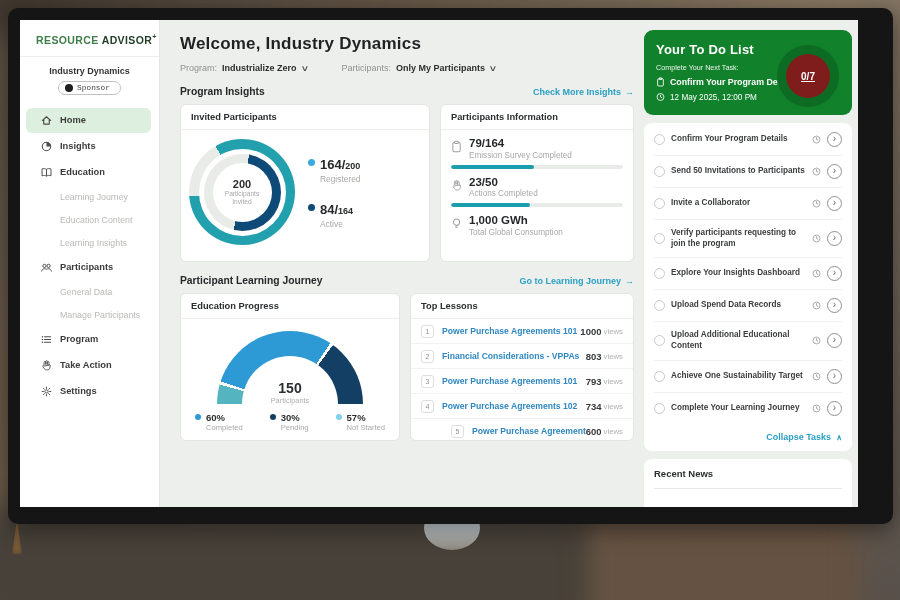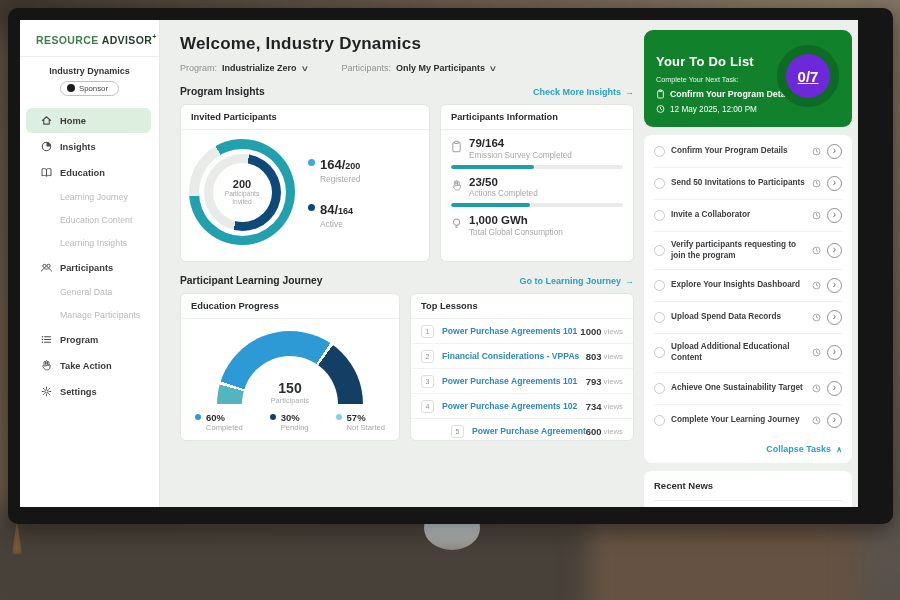--- a/index.html
+++ b/index.html
@@ -20,21 +20,21 @@
   .screen { position:absolute; left:12px; top:12px; width:838px; height:487px; background:#edefec; overflow:hidden; display:flex; }
 
   
   .sidebar { width:140px; background:#ffffff; border-right:1px solid #e4e6e3; flex:0 0 140px; }
   .logo { padding:13px 0 10px 16px; border-bottom:1px solid #eceeec; font-size:10.5px; font-weight:bold; letter-spacing:.4px; }
   .logo .green { color:#3f7d49; }
   .logo .dark { color:#23402c; }
   .logo sup { font-size:7px; }
   .account { text-align:center; padding:9px 0 4px; }
   .account-name { font-size:9px; font-weight:bold; color:#333; }
-  .sponsor-pill { display:inline-flex; align-items:center; gap:4px; margin-top:5px; border:1px solid #bfc3bf; border-radius:10px; padding:2px 10px 2px 6px; font-size:7.8px; color:#444; }
+  .sponsor-pill { display:inline-flex; align-items:center; gap:4px; margin-top:5px; border:1px solid #bfc3bf; border-radius:10px; padding:2px 10px 2px 6px; font-size:7.8px; color:#444;font-family:Liberation Mono, monospace; }
   .sponsor-dot { width:8px; height:8px; border-radius:50%; background:#1e1e1e; }
   .nav { margin-top:8px; }
   .nav-item { display:flex; align-items:center; gap:7px; padding:6px 8px 6px 14px; margin:1px 8px 1px 6px; border-radius:6px; font-size:9.3px; font-weight:bold; color:#3a3c3a; cursor:default; }
   .nav-item.active { background:#ddefdf; }
   .nav-item.sub { padding-left:34px; font-weight:normal; color:#b9bab7; font-size:8.8px; }
   .nav-icon { width:13px; height:13px; color:#4b4d4b; display:inline-flex; }
   .nav-icon svg { width:13px; height:13px; }
 
   
   .main { flex:1; padding:8px 10px 0 20px; min-width:0; }
@@ -98,29 +98,29 @@
   .card-lessons { flex:1; height:148px; }
   .lesson-row { display:flex; align-items:center; padding:5.5px 10px; border-bottom:1px solid #f1f2f0; }
   .lesson-row:last-child { border-bottom:none;padding-left:40px; }
   .rank-badge { width:13px; height:13px; border:1px solid #dcdedb; border-radius:3px; font-size:7px; color:#8f918f; display:flex; align-items:center; justify-content:center; flex:0 0 13px; }
   .lesson-title { flex:1; margin-left:8px; font-size:8.6px; font-weight:bold; color:#2f87c0; cursor:pointer; white-space:nowrap; overflow:hidden; }
   .lesson-views { font-size:9.5px; font-weight:bold; color:#36383a; }
   .views-suffix { font-size:7.8px; color:#b0b2af; font-weight:normal; margin-left:2px; }
 
   
   .rightcol { width:214px; flex:0 0 214px; padding:10px 6px 0 0; display:flex; flex-direction:column; }
-  .todo-card { position:relative; background:#12812b; border-radius:9px; color:#fff; padding:24px 12px 13px; }
+  .todo-card { position:relative; background:#12812b; border-radius:9px; color:#fff; padding:12px 12px 13px; }
   .todo-title { font-size:13px; font-weight:bold; letter-spacing:.2px; }
   .todo-sub { font-size:7.2px; margin-top:6px; opacity:.92; }
   .todo-next { display:flex; align-items:center; gap:5px; margin-top:5px; font-size:8.8px; font-weight:bold; }
   .todo-due { display:flex; align-items:center; gap:5px; margin-top:5px; font-size:8.2px; }
   .white-icon { width:9px; height:10px; color:#fff; display:inline-flex; }
   .white-icon svg { width:9px; height:10px; }
   .todo-ring { position:absolute; right:13px; top:15px; width:62px; height:62px; border-radius:50%; background:#0c6c23; display:flex; align-items:center; justify-content:center; }
-  .todo-ring-inner { width:44px; height:44px; border-radius:50%; background:#6d28d9; display:flex; align-items:center; justify-content:center; font-size:15px; font-weight:bold;text-decoration:underline; }
+  .todo-ring-inner { width:44px; height:44px; border-radius:50%; background:#7f1d1d; display:flex; align-items:center; justify-content:center; font-size:10px; font-weight:bold;text-decoration:underline; }
 
   .tasks-card { margin-top:8px; background:#fff; border-radius:8px; padding:1px 10px 2px; }
   .task-row { display:flex; align-items:center; gap:6px; padding:8px 0; border-bottom:1px solid #efefed; }
   .task-check { width:11px; height:11px; border:1.4px solid #c8cac7; border-radius:50%; flex:0 0 11px; }
   .task-label { flex:1; font-size:8.2px; font-weight:bold; color:#3a3c3e; line-height:1.3; }
   .task-clock { width:9px; height:9px; color:#9fa19e; flex:0 0 9px; display:inline-flex; }
   .task-clock svg { width:9px; height:9px; }
   .task-go { width:15px; height:15px; border:1.2px solid #8f918f; border-radius:50%; color:#6f716f; font-size:10px; line-height:12px; text-align:center; flex:0 0 15px; cursor:pointer; }
   .collapse-row { text-align:right; padding:8px 0 7px; font-size:9px; font-weight:bold; color:#2aa0c4; cursor:pointer; }
   .collapse-row .up { margin-left:5px; font-size:8px; }

